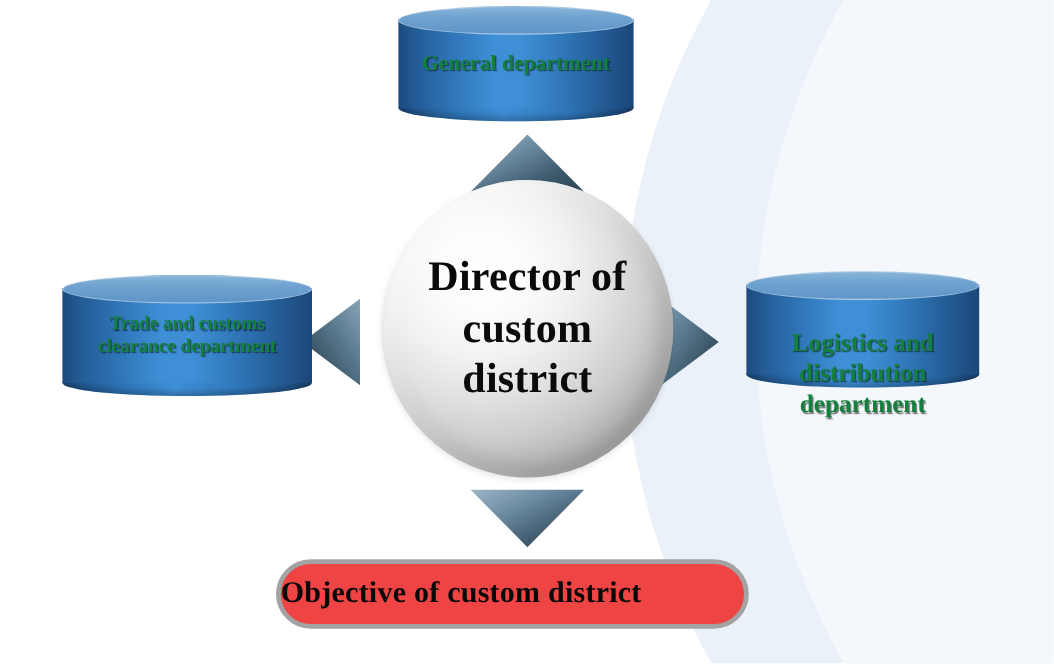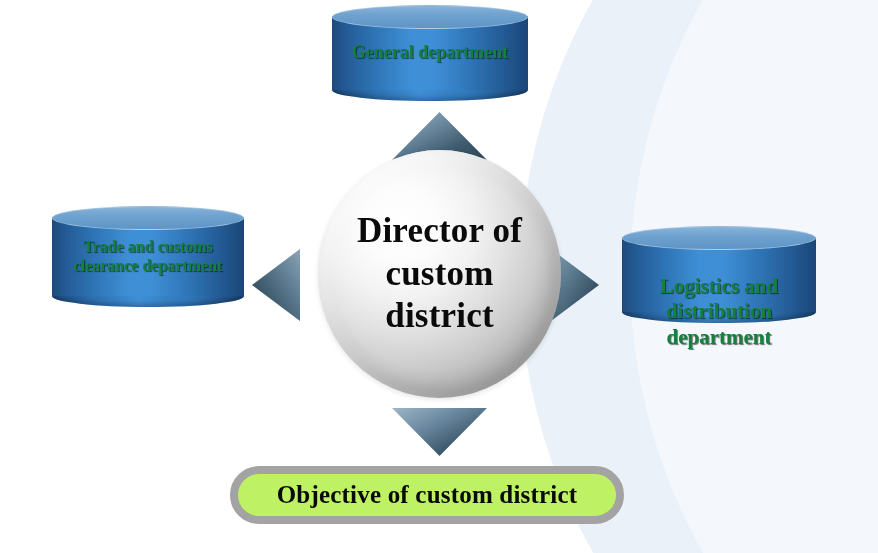--- a/index.html
+++ b/index.html
@@ -117,47 +117,47 @@
     text-align: center;
     color: #15803d;
     font-weight: bold;
     line-height: 1.22;
     text-shadow: 1px 1px 1px rgba(0,0,0,0.55);
     z-index: 3;
   }
 
   
   #cyl-top-node    { left: 332px; top: 5px;   width: 196px; height: 96px; }
-  #cyl-left-node   { left: 52px;  top: 206px; width: 192px; height: 101px; }
+  #cyl-left-node   { left: 52px;  top: 229px; width: 208px; height: 101px; }
   #cyl-right-node  { left: 622px; top: 226px; width: 194px; height: 97px; }
 
   #cyl-top-node  .cyl-label { font-size: 18px; }
   #cyl-left-node .cyl-label { font-size: 16px; }
   #cyl-right-node .cyl-label { font-size: 21px; margin-top: 37px; }
 
   
   .arrow { position: absolute; z-index: 3; }
   #arrow-up    { left: 392px; top: 112px; }
   #arrow-down  { left: 392px; top: 408px; }
   #arrow-left  { left: 252px; top: 249px; }
   #arrow-right { left: 551px; top: 249px; }
 
   
   #objective-box {
     position: absolute;
     left: 230px;
     top: 466px;
     width: 394px;
     height: 58px;
-    background: #bef264;
-    border: 8px solid #a3a3a3;
+    background: #ef4444;
+    border: 4px solid #a3a3a3;
     border-radius: 29px;
     display: flex;
     align-items: center;
-    justify-content: center;
+    justify-content: flex-start;
     box-sizing: border-box;
     z-index: 6;
   }
   #objective-box .objective-label {
     font-size: 25px;
     font-weight: bold;
     color: #090909;
     letter-spacing: 0.2px;
     white-space: nowrap;
   }

